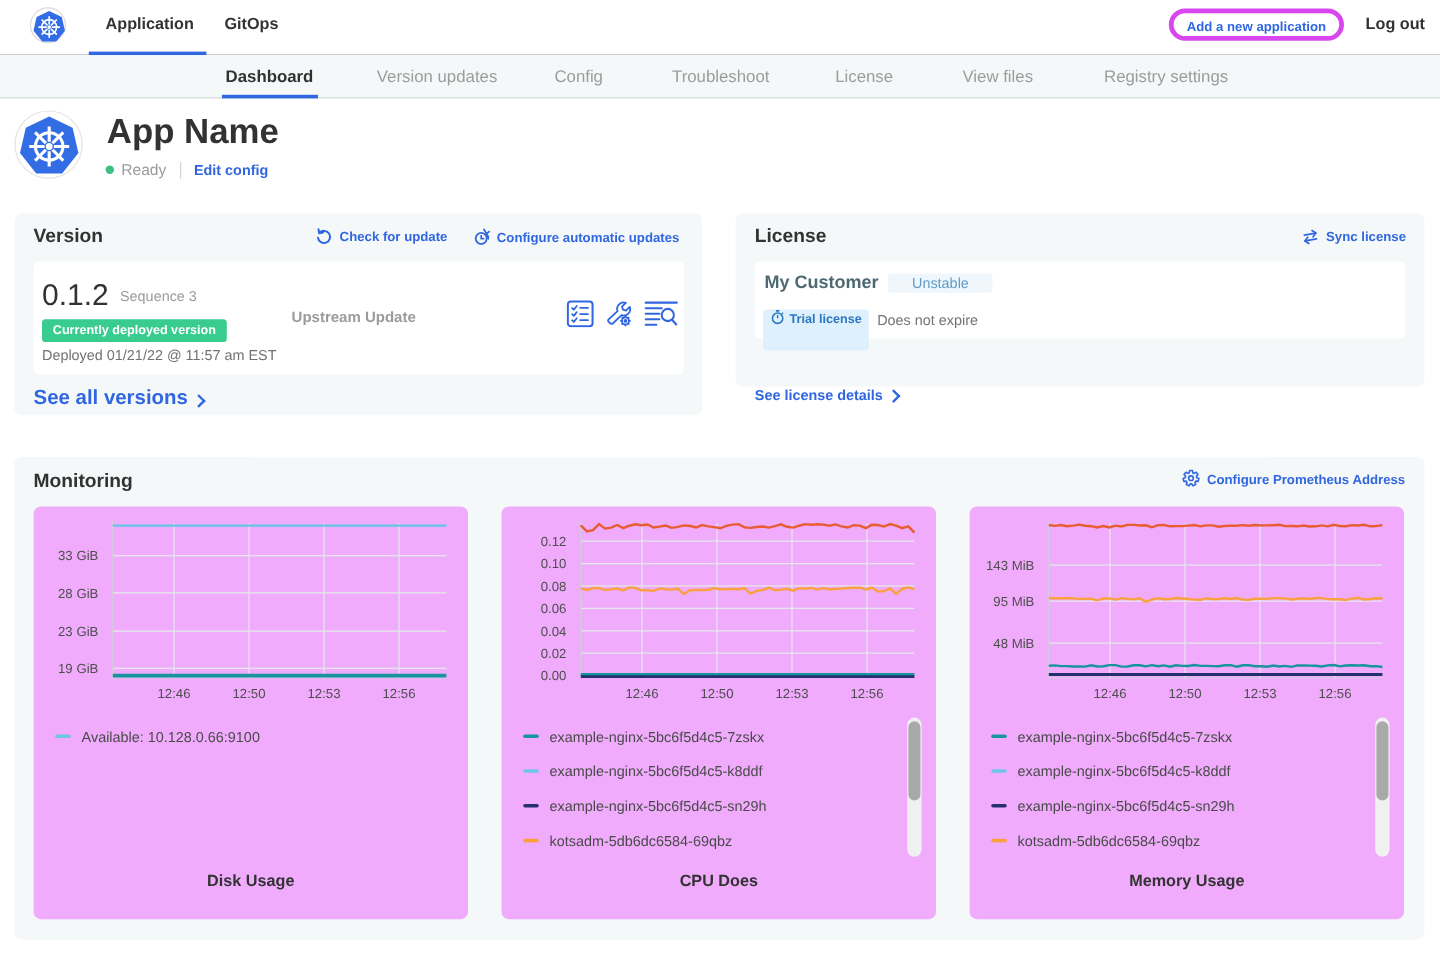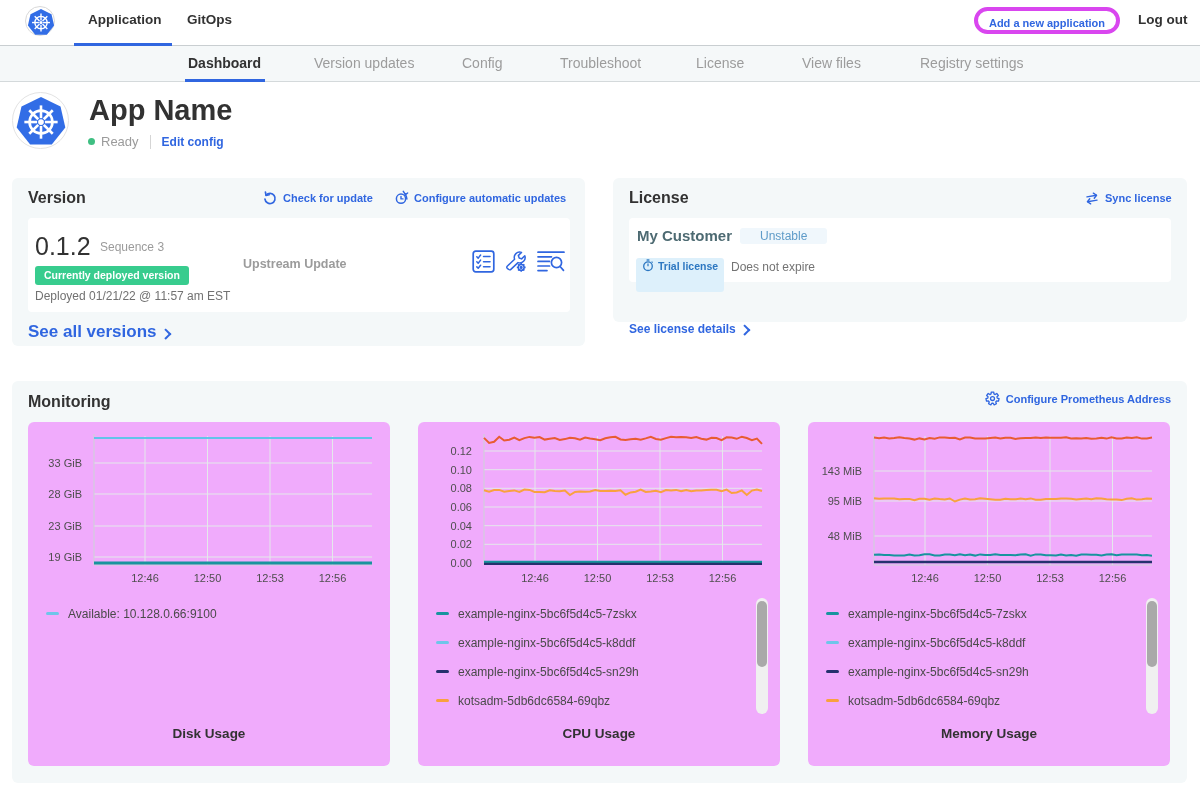--- a/index.html
+++ b/index.html
@@ -277,21 +277,21 @@
   </svg>
   <div class="legend">
     <div class="legrow"><span class="dash" style="background:#17949e;"></span>example-nginx-5bc6f5d4c5-7zskx</div>
     <div class="legrow"><span class="dash" style="background:#6ec5e9;"></span>example-nginx-5bc6f5d4c5-k8ddf</div>
     <div class="legrow"><span class="dash" style="background:#25316e;"></span>example-nginx-5bc6f5d4c5-sn29h</div>
     <div class="legrow"><span class="dash" style="background:#f9a13e;"></span>kotsadm-5db6dc6584-69qbz</div>
   </div>
   <div class="scrolltrack">
       <div class="scrollthumb"></div>
     </div>
-  <div class="ctitle">CPU Usage</div>
+  <div class="ctitle">CPU Does</div>
 </div>
 
 <div class="chartcard" id="chart3">
   <svg width="362" height="170" viewBox="0 0 362 170" style="position:absolute;left:0;top:0;">
     <g stroke="#e4e9ea" stroke-width="1">
       <line x1="117" y1="14" x2="117" y2="143"></line>
         <line x1="179.5" y1="14" x2="179.5" y2="143"></line>
         <line x1="242" y1="14" x2="242" y2="143"></line>
         <line x1="304.5" y1="14" x2="304.5" y2="143"></line>
       <line x1="66" y1="49" x2="344" y2="49"></line>

